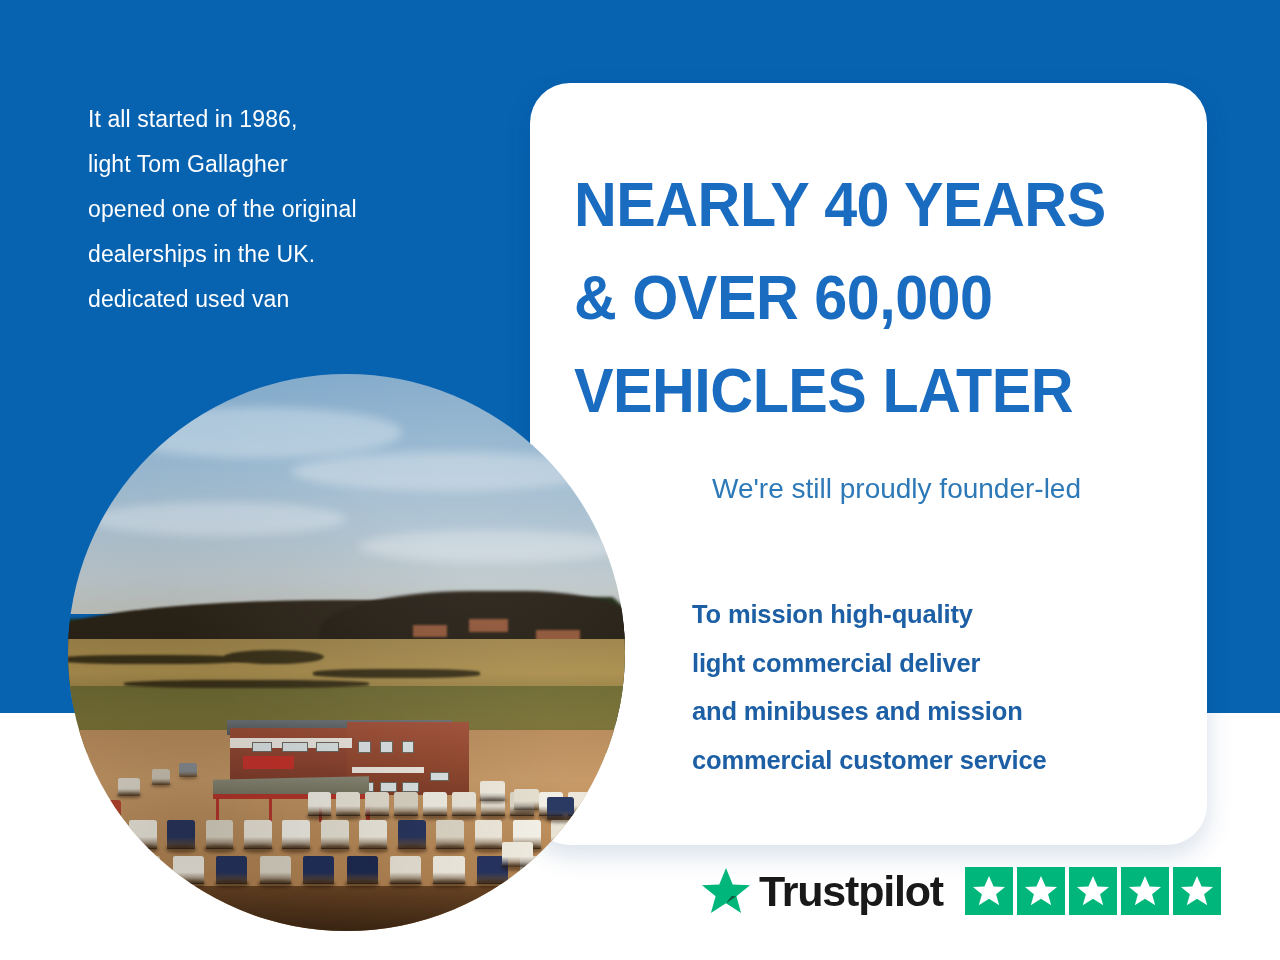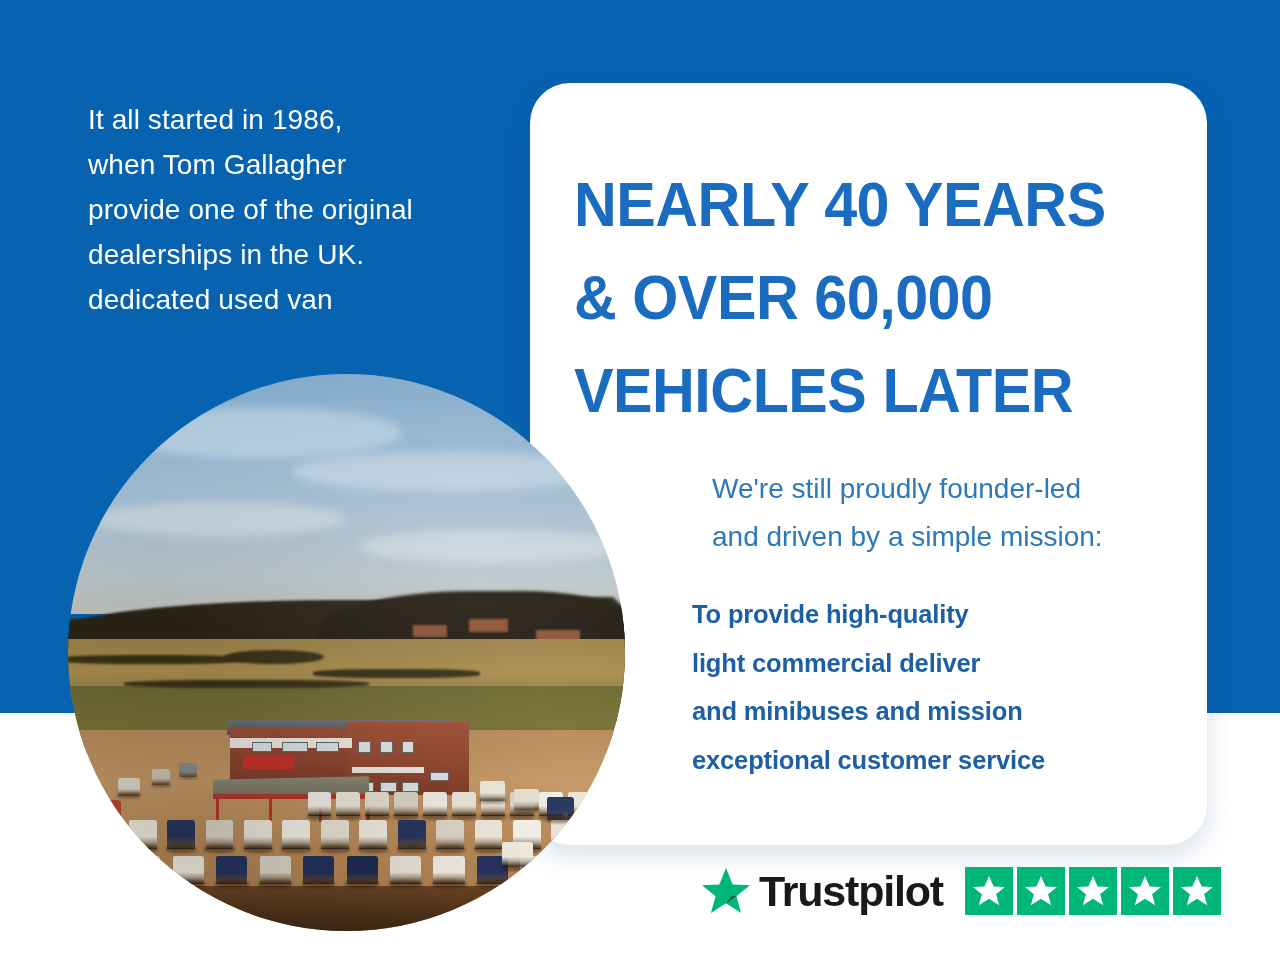--- a/index.html
+++ b/index.html
@@ -18,21 +18,21 @@
   }
   #bg-white-band {
     position:absolute; left:0; top:713px; width:1280px; height:247px;
     background:#ffffff;
   }
 
   
   #intro {
     position:absolute; left:88px; top:97px; width:420px;
     color:#ffffff;
-    font-size:28px;
+    font-size:23px;
     line-height:45px;
     font-weight:400;
     letter-spacing:0.1px;
   }
   #intro div { white-space:nowrap; }
 
   
   #photo-circle {
     position:absolute; left:68px; top:374px;
     width:557px; height:557px;
@@ -213,44 +213,43 @@
   .tile svg { width:36px; height:36px; display:block; }
 </style>
 </head>
 <body>
 
 <div id="bg-blue"></div>
 <div id="bg-white-band"></div>
 
 <div id="intro">
   <div>It all started in 1986,</div>
-  <div>when Tom Gallagher</div>
-  <div>provide one of the original</div>
+  <div>light Tom Gallagher</div>
+  <div>opened one of the original</div>
   <div>dealerships in the UK.</div>
   <div>dedicated used van</div>
 </div>
 
 <div id="card"></div>
 
 <div id="headline">
   <div>NEARLY 40 YEARS</div>
   <div>&amp; OVER 60,000</div>
   <div>VEHICLES LATER</div>
 </div>
 
 <div id="sub">
   <div>We're still proudly founder-led</div>
-  <div>and driven by a simple mission:</div>
 </div>
 
 <div id="mission">
-  <div>To provide high-quality</div>
+  <div>To mission high-quality</div>
   <div>light commercial deliver</div>
   <div>and minibuses and mission</div>
-  <div>exceptional customer service</div>
+  <div>commercial customer service</div>
 </div>
 
 <div id="photo-circle" title="Vintage aerial photograph of a used van dealership forecourt with a two-storey red brick building, white canopy and rows of white and blue vans parked on a sandy yard, with fields and a treeline behind">
   <div class="ph sky"></div>
   <div class="ph cloud" style="left:8%;top:6%;width:52%;height:9%;"></div>
   <div class="ph cloud" style="left:40%;top:14%;width:56%;height:7%;"></div>
   <div class="ph cloud" style="left:4%;top:23%;width:46%;height:6%;"></div>
   <div class="ph cloud" style="left:52%;top:28%;width:48%;height:6%;"></div>
 
   <div class="ph trees-l"></div>

